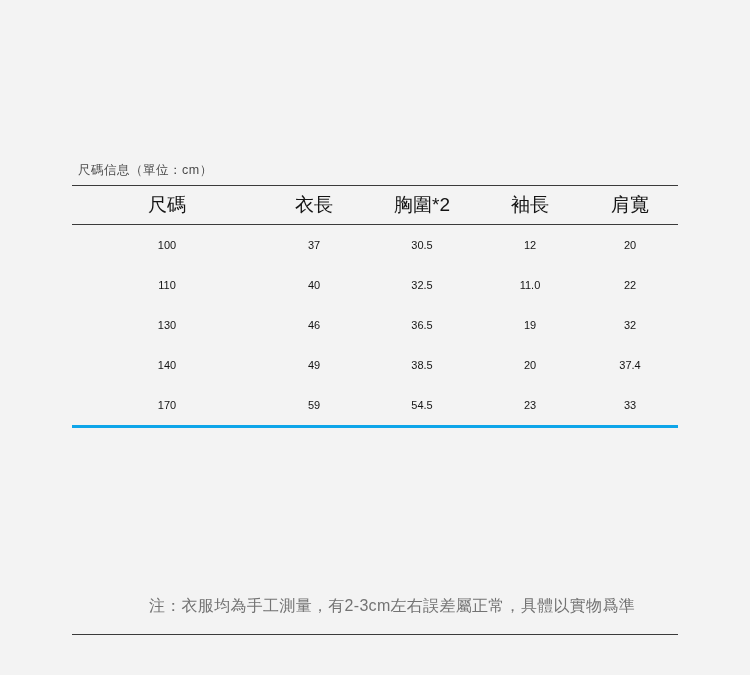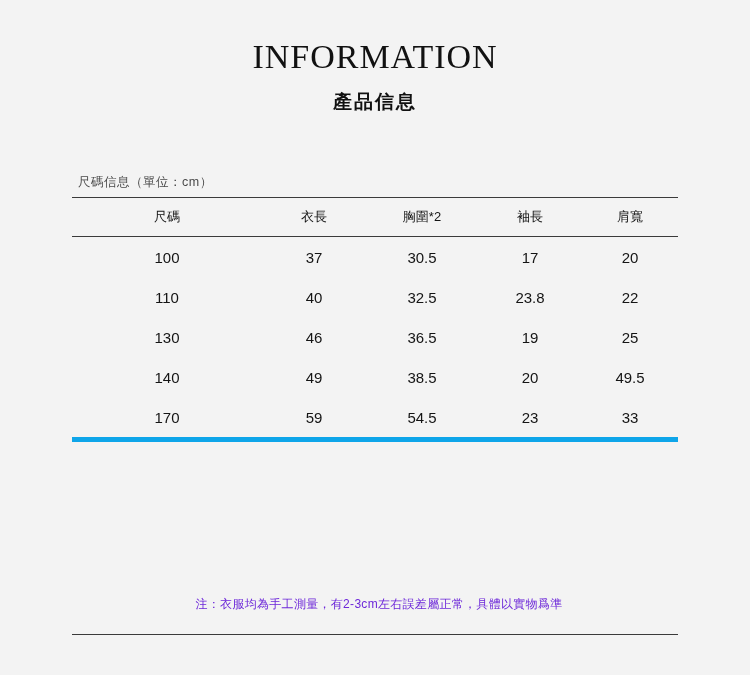--- a/index.html
+++ b/index.html
@@ -36,93 +36,89 @@
     font-family: "Liberation Serif", serif;
     font-size: 19px;
     font-weight: 700;
     color: #111;
     margin-top: 14px;
     letter-spacing: 2px;
   }
   .table-wrap {
     position: absolute;
     left: 72px;
-    top: 170px;
+    top: 158px;
     width: 606px;
   }
   .caption {
     font-size: 12.5px;
     color: #4a4a4a;
     padding: 4px 0 6px 6px;
     letter-spacing: 0.5px;
   }
   table.size-table {
     border-collapse: collapse;
     width: 606px;
     table-layout: fixed;
   }
   table.size-table th,
   table.size-table td {
     text-align: center;
-    font-size: 15px;
+    font-size: 11px;
     color: #141414;
     font-weight: 400;
     padding: 0;
     height: 40px;
     vertical-align: middle;
     border: none;
   }
   table.size-table thead th {
-    font-size: 13px;
+    font-size: 19px;
     font-weight: 400;
     height: 38px;
   }
   table.size-table thead tr {
     border-top: 1px solid #3a3a3a;
     border-bottom: 1px solid #3a3a3a;
   }
   table.size-table thead th {
     border-top: 1px solid #3a3a3a;
     border-bottom: 1px solid #3a3a3a;
   }
   table.size-table tbody tr:last-child td {
-    border-bottom: 5px solid #0ea5e9;
+    border-bottom: 3px solid #0ea5e9;
   }
   col.c0 { width: 190px; }
   col.c1 { width: 104px; }
   col.c2 { width: 112px; }
   col.c3 { width: 104px; }
   col.c4 { width: 96px; }
   .note {
     position: absolute;
-    left: 76px;
+    left: 89px;
     top: 596px;
     width: 606px;
     text-align: center;
-    font-size: 12px;
-    color: #6d28d9;
+    font-size: 16px;
+    color: #737373;
     letter-spacing: 0.3px;
   }
   .note-underline {
     position: absolute;
     left: 72px;
     top: 634px;
     width: 606px;
     border-bottom: 1px solid #3a3a3a;
   }
 </style>
 </head>
 <body>
 
 <div class="page">
 
-  <div class="title-block">
-    <div class="title-en">INFORMATION</div>
-    <div class="title-zh">產品信息</div>
-  </div>
 
   <div class="table-wrap">
     <div class="caption">尺碼信息（單位：cm）</div>
     <table class="size-table">
       <colgroup>
         <col class="c0">
           <col class="c1">
           <col class="c2">
           <col class="c3">
           <col class="c4">
@@ -134,43 +130,43 @@
           <th>胸圍*2</th>
           <th>袖長</th>
           <th>肩寬</th>
         </tr>
       </thead>
       <tbody>
         <tr>
           <td>100</td>
           <td>37</td>
           <td>30.5</td>
-          <td>17</td>
+          <td>12</td>
           <td>20</td>
         </tr>
         <tr>
           <td>110</td>
           <td>40</td>
           <td>32.5</td>
-          <td>23.8</td>
+          <td>11.0</td>
           <td>22</td>
         </tr>
         <tr>
           <td>130</td>
           <td>46</td>
           <td>36.5</td>
           <td>19</td>
-          <td>25</td>
+          <td>32</td>
         </tr>
         <tr>
           <td>140</td>
           <td>49</td>
           <td>38.5</td>
           <td>20</td>
-          <td>49.5</td>
+          <td>37.4</td>
         </tr>
         <tr>
           <td>170</td>
           <td>59</td>
           <td>54.5</td>
           <td>23</td>
           <td>33</td>
         </tr>
       </tbody>
     </table>

